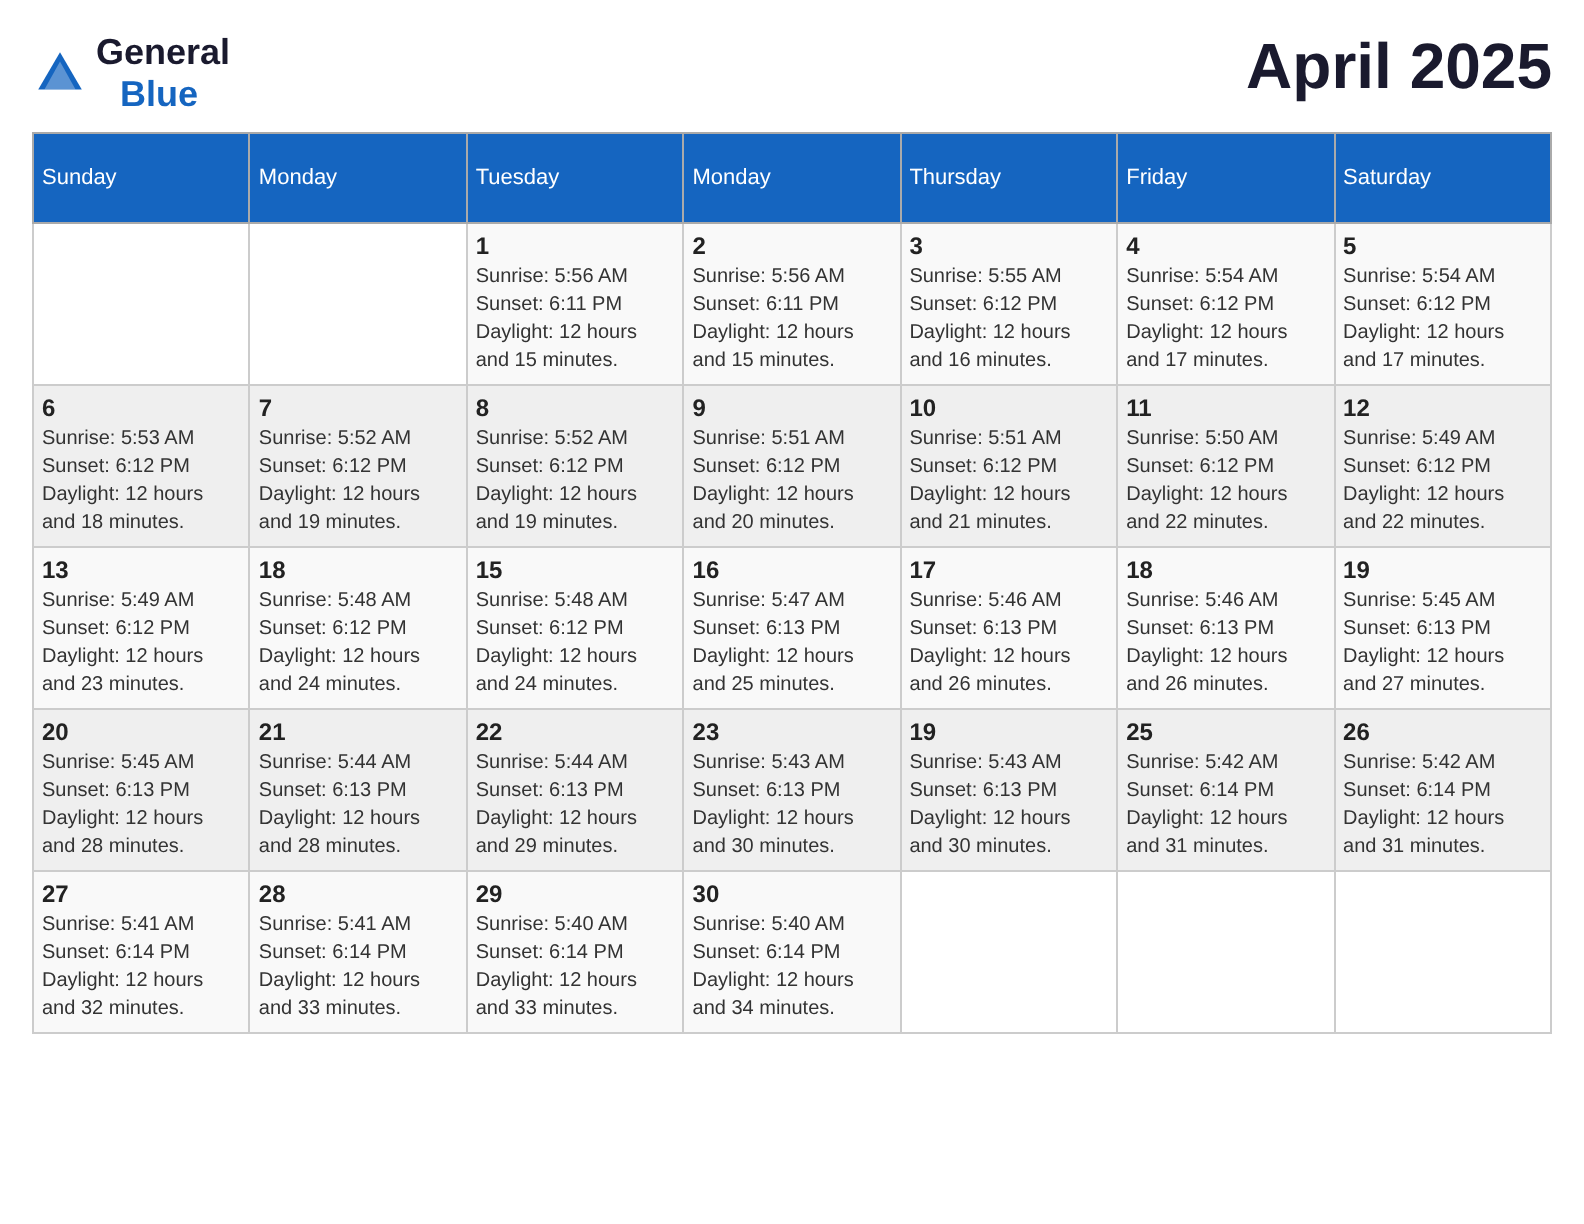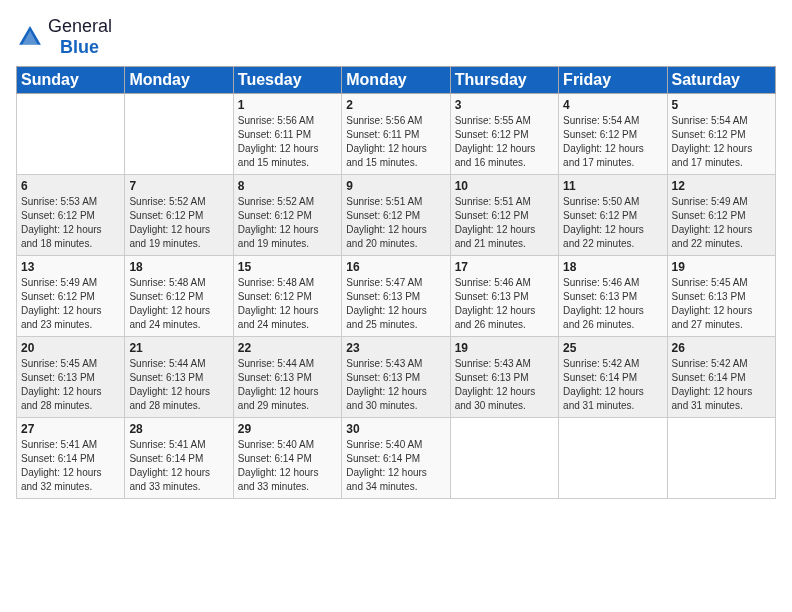--- a/index.html
+++ b/index.html
@@ -16,21 +16,21 @@
       align-items: flex-start;
       margin-bottom: 4px;
     }
     .logo {
       display: flex;
       align-items: center;
       gap: 4px;
     }
     .logo-text-general {
       font-size: 18px;
-      font-weight: normal;
+      font-weight: bold;
       color: #1a1a2e;
     }
     .logo-text-blue {
       font-size: 18px;
       font-weight: bold;
       color: #1565c0;
       margin-left: 12px;
     }
     .logo-icon {
       width: 28px;
@@ -51,23 +51,23 @@
       margin-top: 2px;
     }
     table {
       width: 100%;
       border-collapse: collapse;
       margin-top: 8px;
     }
     thead tr th {
       background-color: #1565c0;
       color: #fff;
-      font-size: 16px;
-      font-weight: bold;
-      padding: 4px 4px;
+      font-size: 11px;
+      font-weight: normal;
+      padding: 16px 4px;
       text-align: left;
       border: 1px solid #aaa;
     }
     tbody tr td {
       border: 1px solid #ccc;
       vertical-align: top;
       padding: 4px 4px;
       width: 107px;
       min-height: 80px;
       font-size: 10.5px;
@@ -103,20 +103,21 @@
     <svg class="logo-icon" viewBox="0 0 36 36" xmlns="http://www.w3.org/2000/svg">
       <polygon points="18,4 32,28 4,28" fill="#1565c0"></polygon>
       <polygon points="18,10 28,28 8,28" fill="#fff" opacity="0.3"></polygon>
     </svg>
     <div>
       <span class="logo-text-general">General</span><br>
       <span class="logo-text-blue">Blue</span>
     </div>
   </div>
   <div class="title-block">
+    <div class="calendar-title">April 2025</div>
   </div>
 </div>
 
 <table>
   <thead>
     <tr>
     <th>Sunday</th>
         <th>Monday</th>
         <th>Tuesday</th>
         <th>Monday</th>

